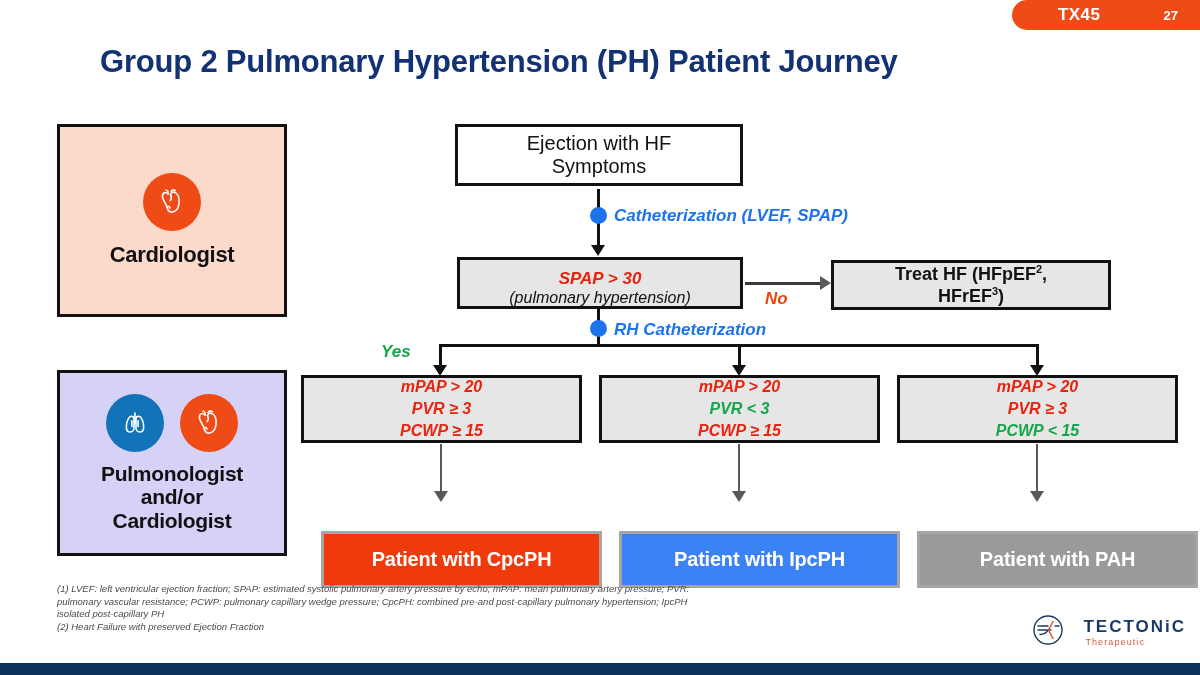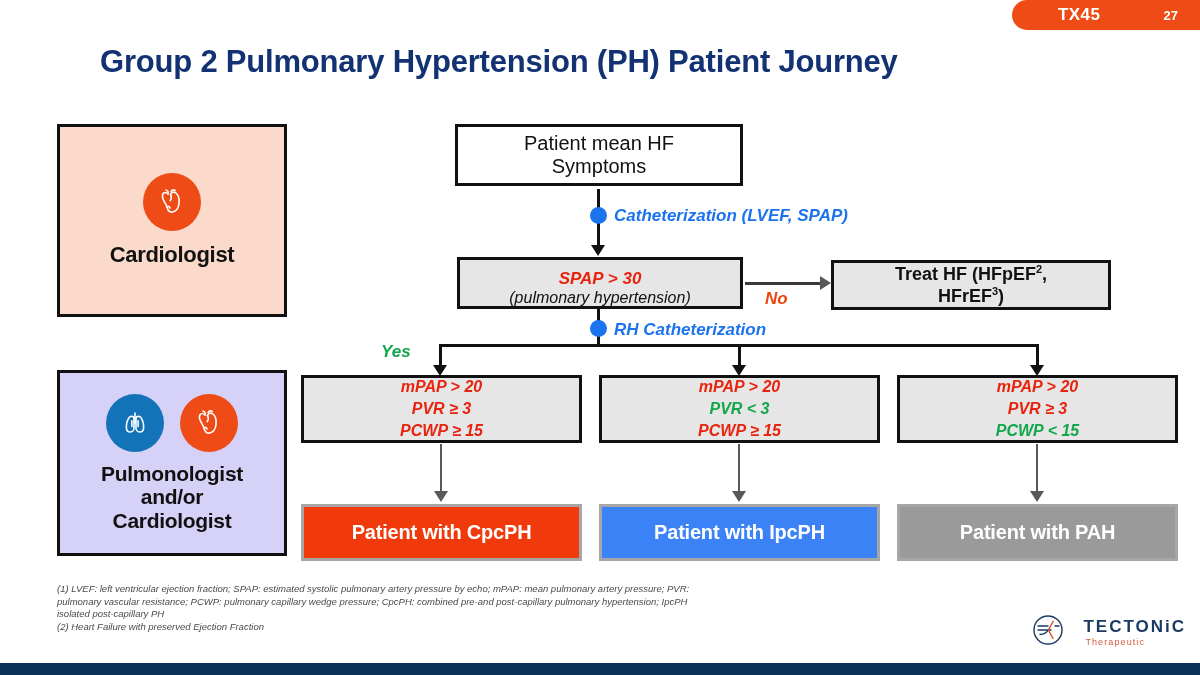--- a/index.html
+++ b/index.html
@@ -138,27 +138,28 @@
   .crit .cl {
     font-size: 16px; font-weight: bold; font-style: italic;
     line-height: 1.38;
   }
   .c-red   { color: #E8230E; }
   .c-green { color: #13A64A; }
 
   
   .outcome {
     position: absolute;
-    top: 504px;
+    top: 531px;
     height: 57px;
     border: 3px solid #A6A6A6;
     display: flex; align-items: center; justify-content: center;
     color: #ffffff;
     font-size: 20px; font-weight: bold;
     letter-spacing: -.2px;
+    margin-left: 20px;
   }
   .out-1 { left: 301px; width: 281px; background: #F03A0B; }
   .out-2 { left: 599px; width: 281px; background: #3b82f6; }
   .out-3 { left: 897px; width: 281px; background: #9A9A9A; }
 
   
   .ln { position: absolute; background: #3A3A3A; }
   .ln-black { background: #111111; }
   .arrow-down {
     position: absolute;
@@ -283,21 +284,21 @@
       </span>
     </div>
     <div class="role-label">
       <div>Pulmonologist</div>
       <div>and/or</div>
       <div>Cardiologist</div>
     </div>
   </div>
 
   <div class="fbox box-white box-symptoms">
-    <div class="t">Patient mean HF</div>
+    <div class="t">Ejection with HF</div>
     <div class="t">Symptoms</div>
   </div>
 
   <div class="ln ln-black" style="left:597px; top:189px; width:3px; height:57px;"></div>
   <div class="arrow-down" style="left:591px; top:245px;"></div>
 
   <div class="node-dot" style="left:590px; top:207px;"></div>
   <div class="annot" style="left:614px; top:206px;">Catheterization (LVEF, SPAP)</div>
 
   <div class="fbox box-gray box-spap">

